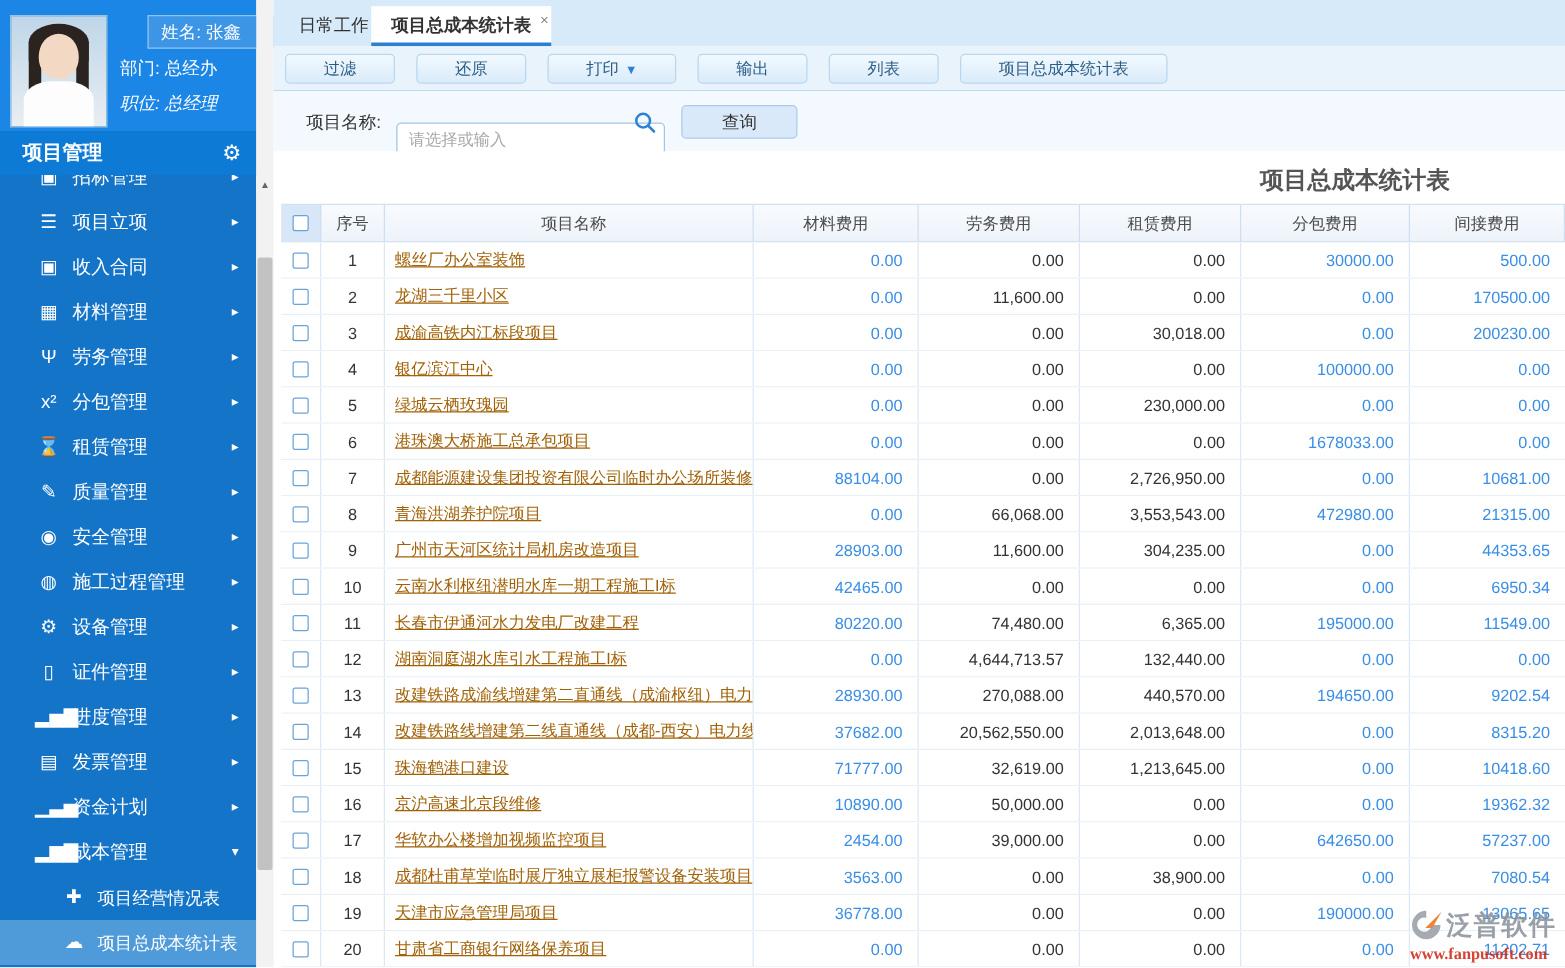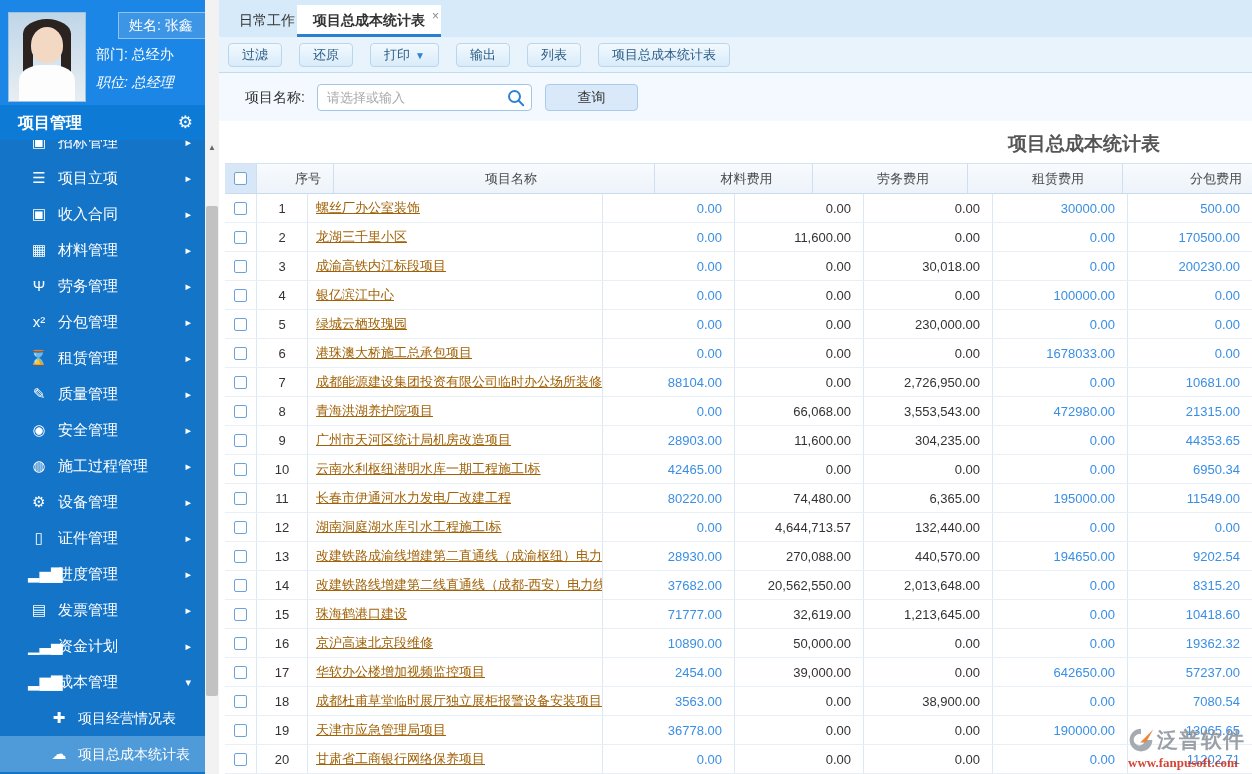--- a/index.html
+++ b/index.html
@@ -43,42 +43,42 @@
   .main { position:absolute; left:219px; top:0; width:1033px; height:774px; background:#fff; }
 
   .tabbar { position:absolute; left:0; top:0; width:1033px; height:37px; background:#d7eafa; }
   .tab { position:absolute; top:5px; height:32px; line-height:30px; font-size:14px; color:#333; padding:0 16px; cursor:pointer; }
   .tab.inactive { left:4px; }
   .tab.active { left:78px; background:#fff; font-weight:bold; border-bottom:3px solid #2b7fd0; }
   .tab-close { position:absolute; right:2px; top:-4px; font-size:12px; color:#888; font-weight:normal; cursor:pointer; }
 
   .toolbar { position:absolute; left:0; top:37px; width:1033px; height:36px; background:#e9f3fc;
     border-bottom:1px solid #bedcf0; display:flex; align-items:center; padding-left:9px; }
-  .tb-btn { height:24px; line-height:22px; margin-right:17px; padding:0 13px; font-size:13px; color:#2b5d86;
+  .tb-btn { height:24px; line-height:22px; margin-right:17px; padding:0 30px; font-size:13px; color:#2b5d86;
     background:linear-gradient(#f2f9fe,#d9ebfa); border:1px solid #b9d6ef; border-radius:4px; cursor:pointer; white-space:nowrap; }
   .tb-caret { color:#2e82d4; font-size:10px; margin-left:5px; }
 
   .search-row { position:absolute; left:0; top:73px; width:1033px; height:48px; background:#f3f9fe; }
   .search-label { position:absolute; left:26px; top:16px; font-size:14px; color:#333; }
-  .search-input { position:absolute; left:98px; top:11px; width:215px; height:27px; border:1px solid #9fc5e8;
+  .search-input { position:absolute; left:98px; top:25px; width:215px; height:27px; border:1px solid #9fc5e8;
     border-radius:4px; background:#fff; font-size:13px; color:#0f172a; padding:0 30px 0 9px;
     font-family:"Liberation Sans","DejaVu Sans",sans-serif; }
   .search-input::placeholder { color:#a9a9a9; }
   .search-icon { position:absolute; left:288px; top:16px; width:18px; height:18px; cursor:pointer; }
   .query-btn { position:absolute; left:326px; top:11px; width:93px; height:27px; background:#d9e9f9;
     border:1px solid #a9cbec; border-radius:4px; font-size:14px; color:#333; cursor:pointer;
     font-family:"Liberation Sans","DejaVu Sans",sans-serif; }
 
   .title-row { position:absolute; left:0; top:121px; width:1033px; height:42px; background:#fff; }
   .page-title { position:absolute; right:92px; top:10px; font-size:19px; font-weight:bold; color:#555; }
 
   
   .grid { position:absolute; left:6px; top:163px; width:1027px; }
   .g-row { display:flex; height:29px; border-bottom:1px solid #e9eff6; background:#fff; }
-  .g-head { height:31px; background:linear-gradient(#f8fbfe,#edf3fa); border-top:1px solid #d3e2f0; border-bottom:1px solid #c9daeb;gap:26px; }
+  .g-head { height:31px; background:linear-gradient(#f8fbfe,#edf3fa); border-top:1px solid #d3e2f0; border-bottom:1px solid #c9daeb; }
   .cell { flex:none; height:100%; border-right:1px solid #dce9f5; display:flex; align-items:center; overflow:hidden; }
   .g-head .cell { border-right:1px solid #cfdfef; color:#4a4a4a; font-size:13px; justify-content:center; }
   .c0 { width:32px; justify-content:center; }
   .g-head .c0 { background:#d8e7f7; }
   .c1 { width:51px; justify-content:center; font-size:13px; color:#333; }
   .c2 { width:295px; padding-left:8px; font-size:13px; }
   .c3 { width:132px; } .c4 { width:129px; } .c5 { width:129px; } .c6 { width:135px; } .c7 { width:124px; border-right:none; }
   .num { justify-content:flex-end; padding-right:12px; font-size:13px; white-space:nowrap; }
   .blue { color:#3a8ee4; } .dark { color:#333; }
   .proj-link { color:#a16207; text-decoration:underline; white-space:nowrap; cursor:pointer; }

